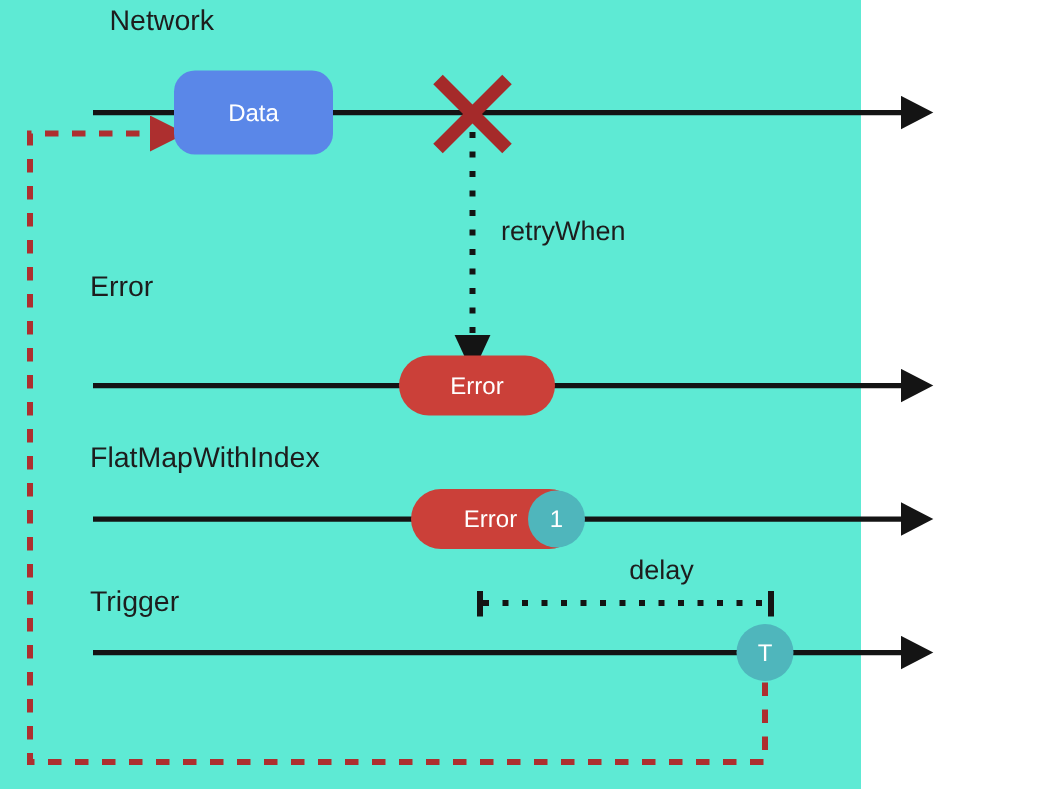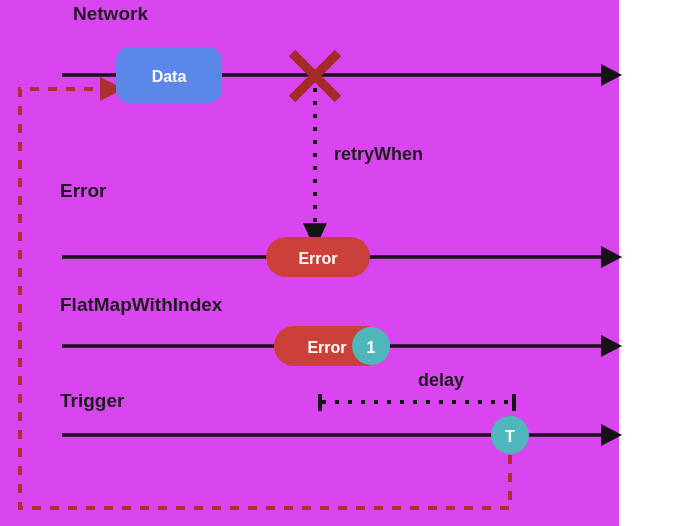--- a/index.html
+++ b/index.html
@@ -10,24 +10,23 @@
   }
   body {
     width: 691px;
     height: 526px;
     font-family: "Liberation Sans", sans-serif;
     overflow: hidden;
     position: relative;
   }
   #diagram-root {
     position: relative;
-    width: 619px;
+    width: 574px;
     height: 526px;
-    background: #d946ef;
-    font-weight: bold;
+    background: #5eead4;
   }
   svg.canvas {
     position: absolute;
     top: 0;
     left: 0;
     width: 691px;
     height: 526px;
   }
   .lane-label {
     font-family: "Liberation Sans", sans-serif;

